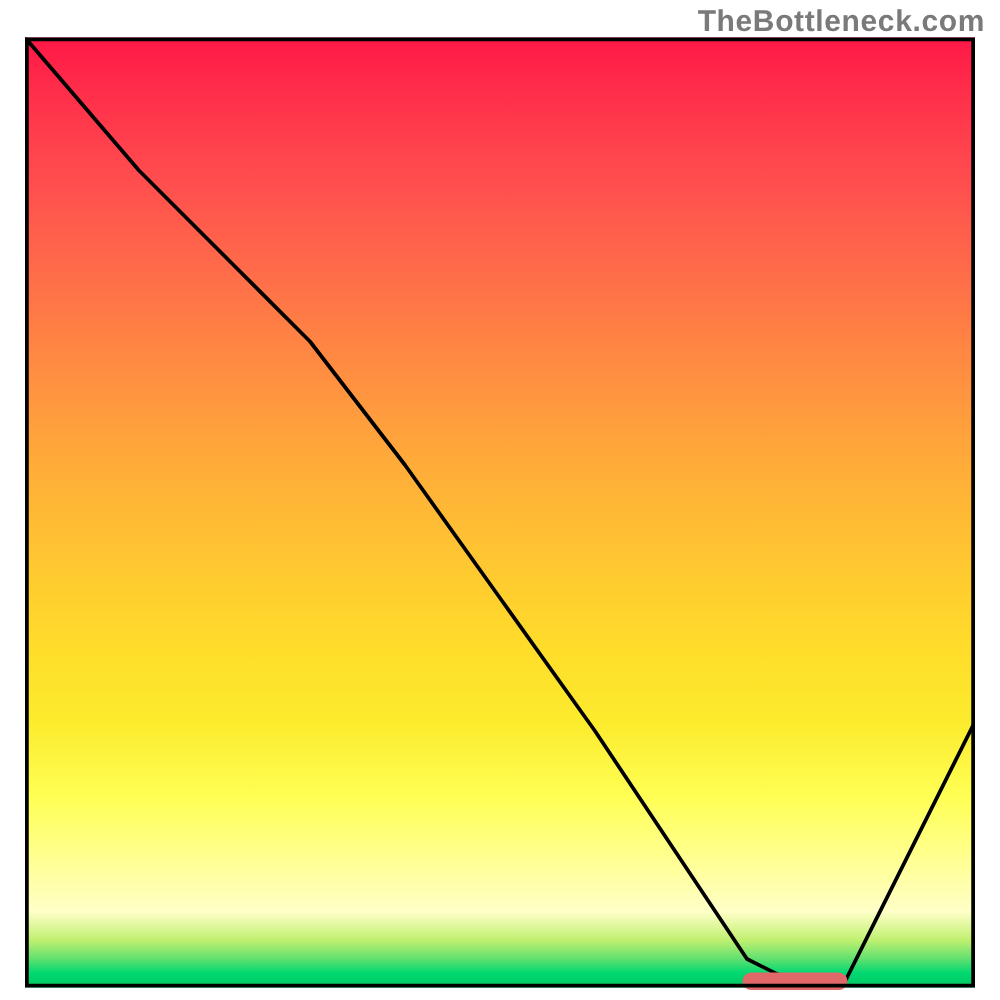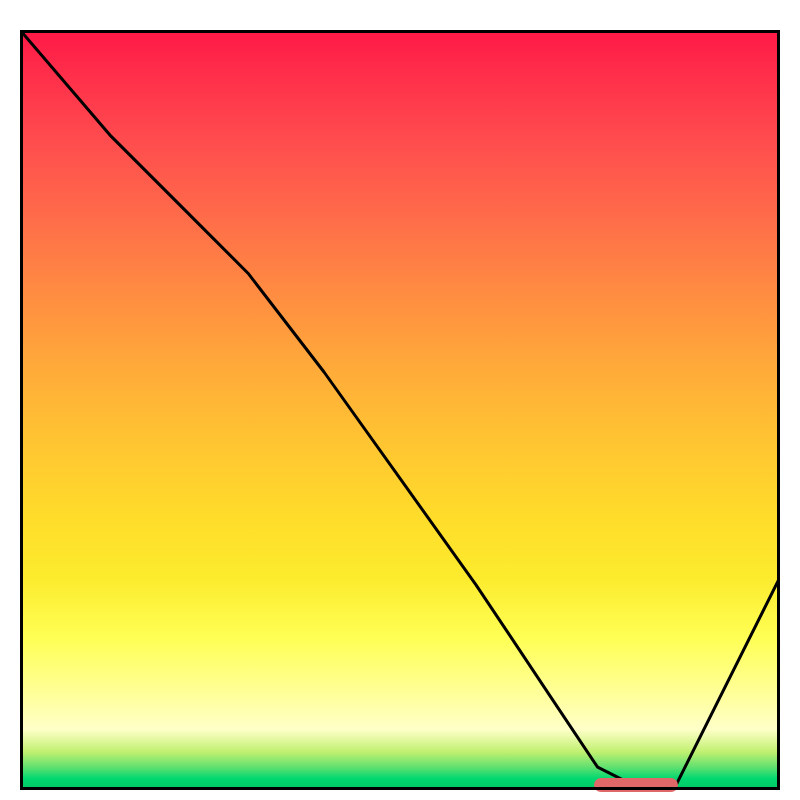--- a/index.html
+++ b/index.html
@@ -83,20 +83,21 @@
     height: 14px;
     border-radius: 7px;
     background: #e06868;
     z-index: 4;
   }
 </style>
 </head>
 <body>
 
 <div class="container">
+  <div class="watermark">TheBottleneck.com</div>
 
   <div class="frame">
 
     <div class="gradient"></div>
 
     <svg class="curve" viewBox="0 0 760 760" preserveAspectRatio="none">
       <path id="curve-path" fill="none" stroke="#000000" stroke-width="3" stroke-linecap="round" stroke-linejoin="round" d="M 0 0 L 91.2 106.39999999999998 L 167.2 182.39999999999998 L 228 243.19999999999993 L 304 341.99999999999994 L 380 448.40000000000003 L 456 554.8 L 532 668.8 L 577.6 737.2 L 623.1999999999999 760 L 653.6 760 L 760 547.2"></path>
     </svg>
 
     <div id="marker" class="marker" style="left: 573.6px; width: 84px; top: 748px; background: rgb(224, 104, 104);"></div>

